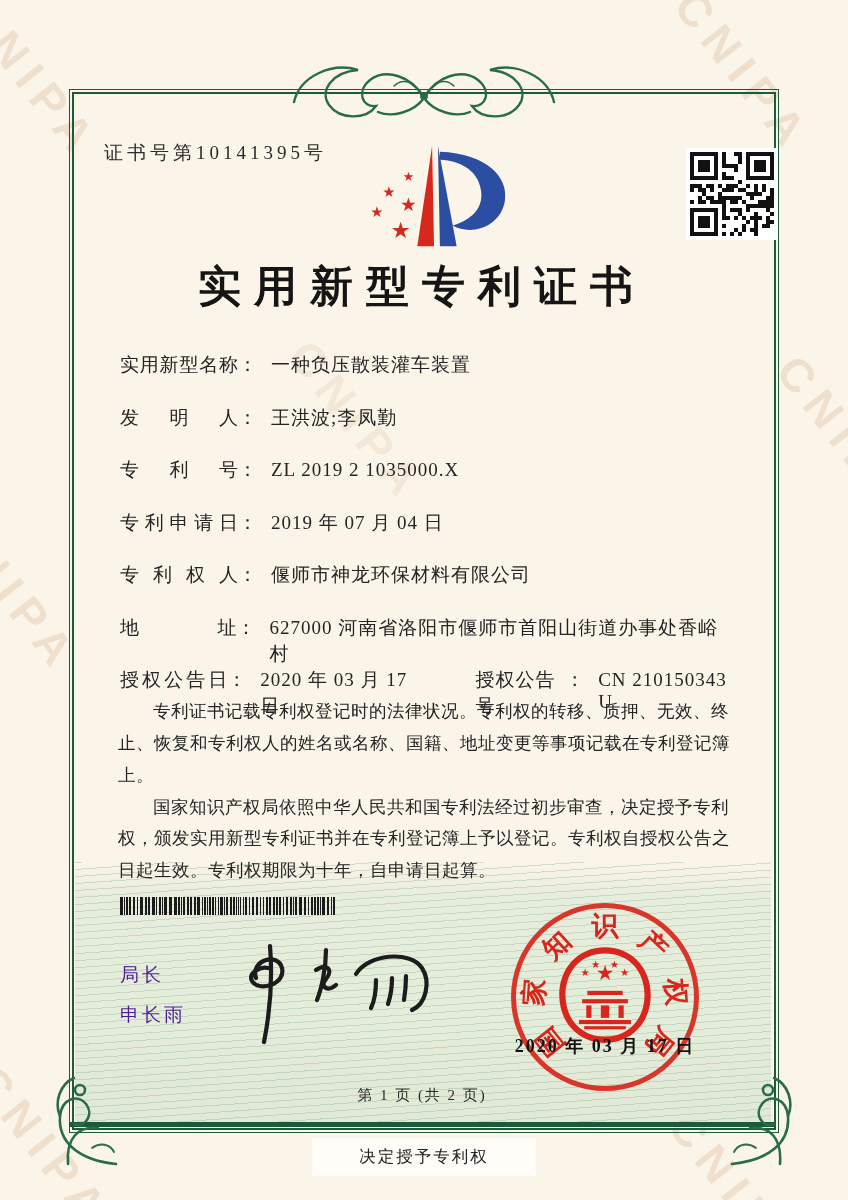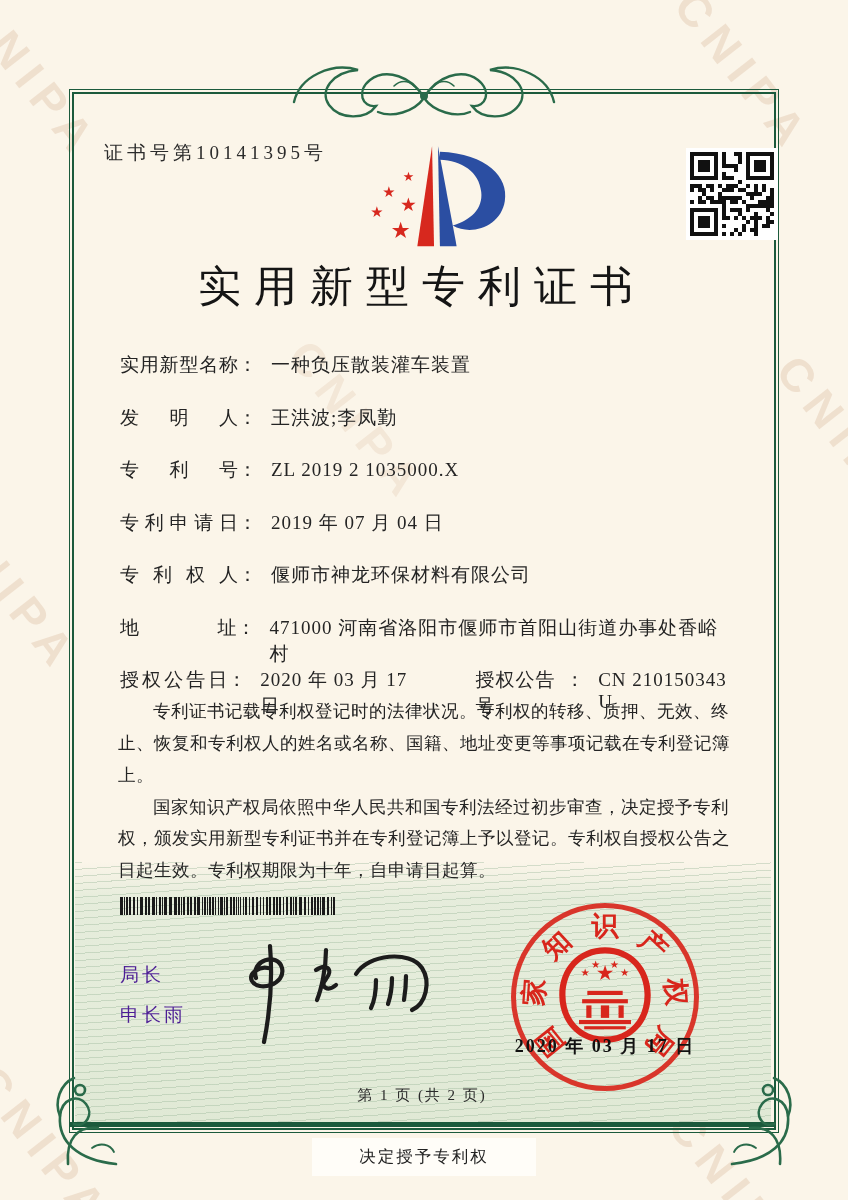--- a/index.html
+++ b/index.html
@@ -29,21 +29,21 @@
   .ornament{position:absolute;color:#2a6b4a;}
   .orn-top{left:274px;top:56px;width:300px;height:80px;}
   .orn-bl{left:44px;top:1068px;width:78px;height:100px;}
   .orn-br{left:726px;top:1068px;width:78px;height:100px;transform:scaleX(-1);}
 
   
   .cert-no{position:absolute;left:104px;top:140px;font-size:19px;letter-spacing:4px;color:#2b2b2b;}
   .logo{position:absolute;left:336px;top:140px;width:200px;height:118px;}
   .qr{position:absolute;left:686px;top:148px;width:92px;height:92px;background:#fff;}
   .title{position:absolute;left:0;top:258px;width:844px;text-align:center;
-         font-size:43px;font-weight:normal;letter-spacing:13px;color:#151515;}
+         font-size:43px;font-weight:bold;letter-spacing:13px;color:#151515;}
 
   
   .fields{position:absolute;left:120px;top:352px;width:612px;font-size:19px;color:#242424;}
   .frow{display:flex;align-items:baseline;height:52.5px;}
   .flabel{display:inline-block;width:118px;text-align:justify;text-align-last:justify;}
   .fcolon{margin:0 2px 0 0;}
   .fvalue{margin-left:12px;letter-spacing:1px;}
   .grant-row{display:flex;align-items:flex-start;height:52px;}
   .gpair2{margin-left:58px;display:flex;align-items:baseline;}
   .g2label{letter-spacing:1px;}
@@ -291,21 +291,21 @@
       <span class="fvalue">2019 年 07 月 04 日</span>
     </div>
     <div class="frow">
       <span class="flabel">专利权人</span>
         <span class="fcolon">：</span>
       <span class="fvalue">偃师市神龙环保材料有限公司</span>
     </div>
     <div class="frow">
       <span class="flabel">地址</span>
         <span class="fcolon">：</span>
-      <span class="fvalue">471000 河南省洛阳市偃师市首阳山街道办事处香峪村</span>
+      <span class="fvalue">627000 河南省洛阳市偃师市首阳山街道办事处香峪村</span>
     </div>
     <div class="grant-row">
       <span class="flabel">授权公告日</span>
         <span class="fcolon">：</span>
       <span class="fvalue">2020 年 03 月 17 日</span>
       <span class="gpair2">
         <span class="g2label">授权公告号</span>
           <span class="fcolon">：</span>
         <span class="fvalue">CN 210150343 U</span>
       </span>

